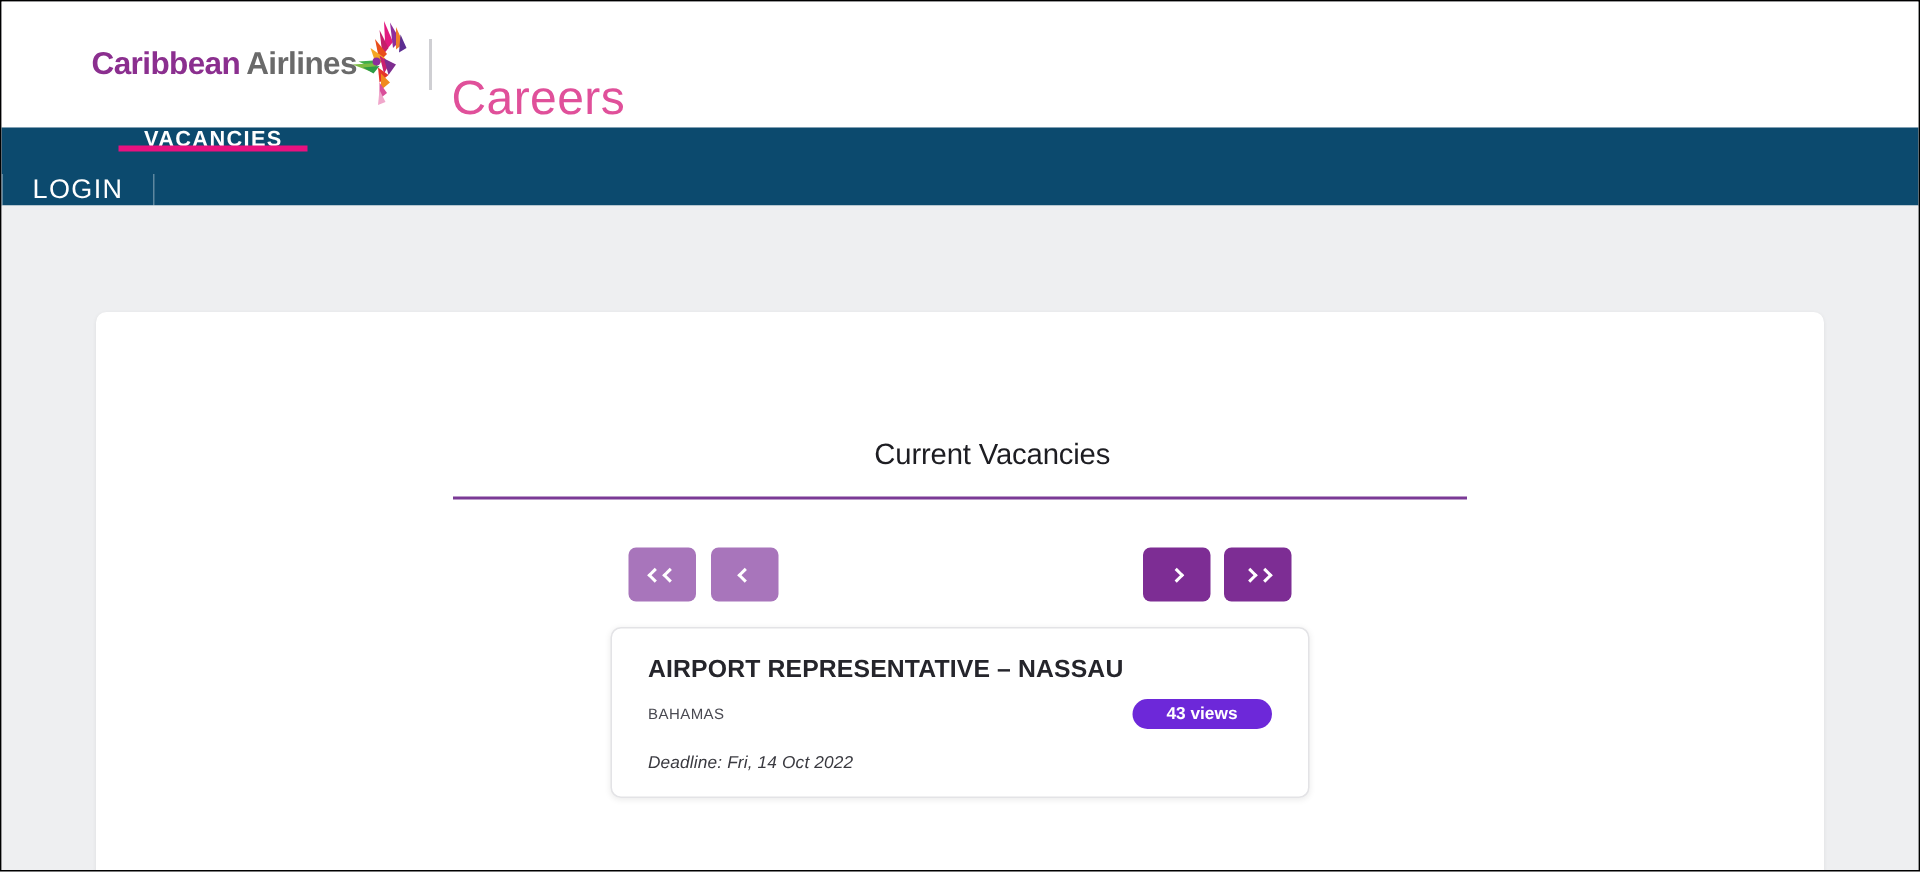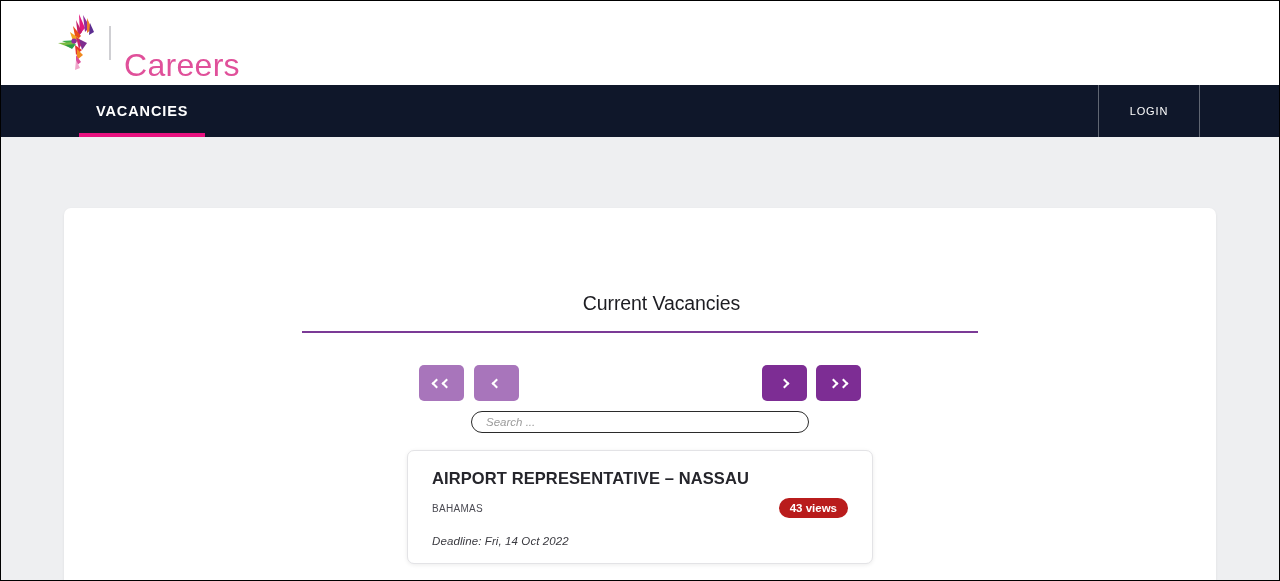--- a/index.html
+++ b/index.html
@@ -70,24 +70,25 @@
     font-size: 32px;
     color: #e0509a;
     letter-spacing: 0.3px;
     font-weight: 400;
     margin-top: 44px;
   }
 
   
   .navbar {
     height: 52px;
-    background: #0f172a;
+    background: #0c4a6e;
     display: flex;
     align-items: stretch;
     position: relative;
+    flex-direction: column;
   }
 
   .nav-left {
     display: flex;
     align-items: stretch;
     padding-left: 78px;
   }
 
   .nav-item {
     display: flex;
@@ -122,21 +123,21 @@
     width: 1px;
     background: rgba(255,255,255,0.34);
     flex: none;
   }
 
   .nav-login {
     display: flex;
     align-items: center;
     justify-content: center;
     color: #ffffff;
-    font-size: 11px;
+    font-size: 18px;
     letter-spacing: 0.9px;
     width: 100px;
     cursor: pointer;
   }
 
   .nav-endcap { width: 79px; }
 
   
   .page-body {
     position: relative;
@@ -274,43 +275,47 @@
     margin-top: 10px;
   }
 
   .job-location {
     font-size: 10px;
     color: #4a4a52;
     letter-spacing: 0.3px;
   }
 
   .views-badge {
-    background: #b91c1c;
+    background: #6d28d9;
     color: #ffffff;
     font-size: 11.5px;
     font-weight: bold;
     border-radius: 11px;
-    padding: 4px 11px;
+    padding: 4px 23px;
     white-space: nowrap;
   }
 
   .job-deadline {
     margin-top: 17px;
     text-align: left;
     font-size: 11.5px;
     font-style: italic;
     color: #3a3a40;
     letter-spacing: 0.1px;
   }
 </style>
 </head>
 <body>
 
 <div class="header">
   <div class="logo">
+    <span class="logo-wordmark">
+      <span class="logo-caribbean">Caribbean</span>
+        <span class="logo-airlines">Airlines</span>
+    </span>
     <span class="logo-bird">
       <svg viewBox="0 0 54 62" width="54" height="62" aria-hidden="true">
         <g>
           <path d="M30 2 L36 16 L31 22 Z" fill="#e2197f"></path>
           <path d="M34 3 L41 15 L36 20 Z" fill="#8e2e9c"></path>
           <path d="M38 6 L43 17 L38 21 Z" fill="#f07f2a"></path>
           <path d="M27 8 L33 20 L29 25 Z" fill="#c41f6a"></path>
           <path d="M41 11 L45 20 L40 23 Z" fill="#5c2d91"></path>
           <path d="M24 14 L32 24 L27 29 Z" fill="#e94e1b"></path>
           <path d="M21 20 L31 27 L25 32 Z" fill="#f5a623"></path>
@@ -366,23 +371,20 @@
         </button>
         <button class="pg-btn enabled pg-next">
           <span class="chev right"></span>
         </button>
         <button class="pg-btn enabled pg-last">
           <span class="chev right"></span>
           <span class="chev right"></span>
         </button>
       </div>
 
-      <div class="search-wrap">
-        <input class="search-input" type="text" placeholder="Search ..." style="">
-      </div>
 
       <div class="job-list">
         <div class="job-card">
           <div class="job-title">AIRPORT REPRESENTATIVE – NASSAU</div>
           <div class="job-row">
             <div class="job-location">BAHAMAS</div>
             <div class="views-badge">43 views</div>
           </div>
           <div class="job-deadline">Deadline: Fri, 14 Oct 2022</div>
         </div>

